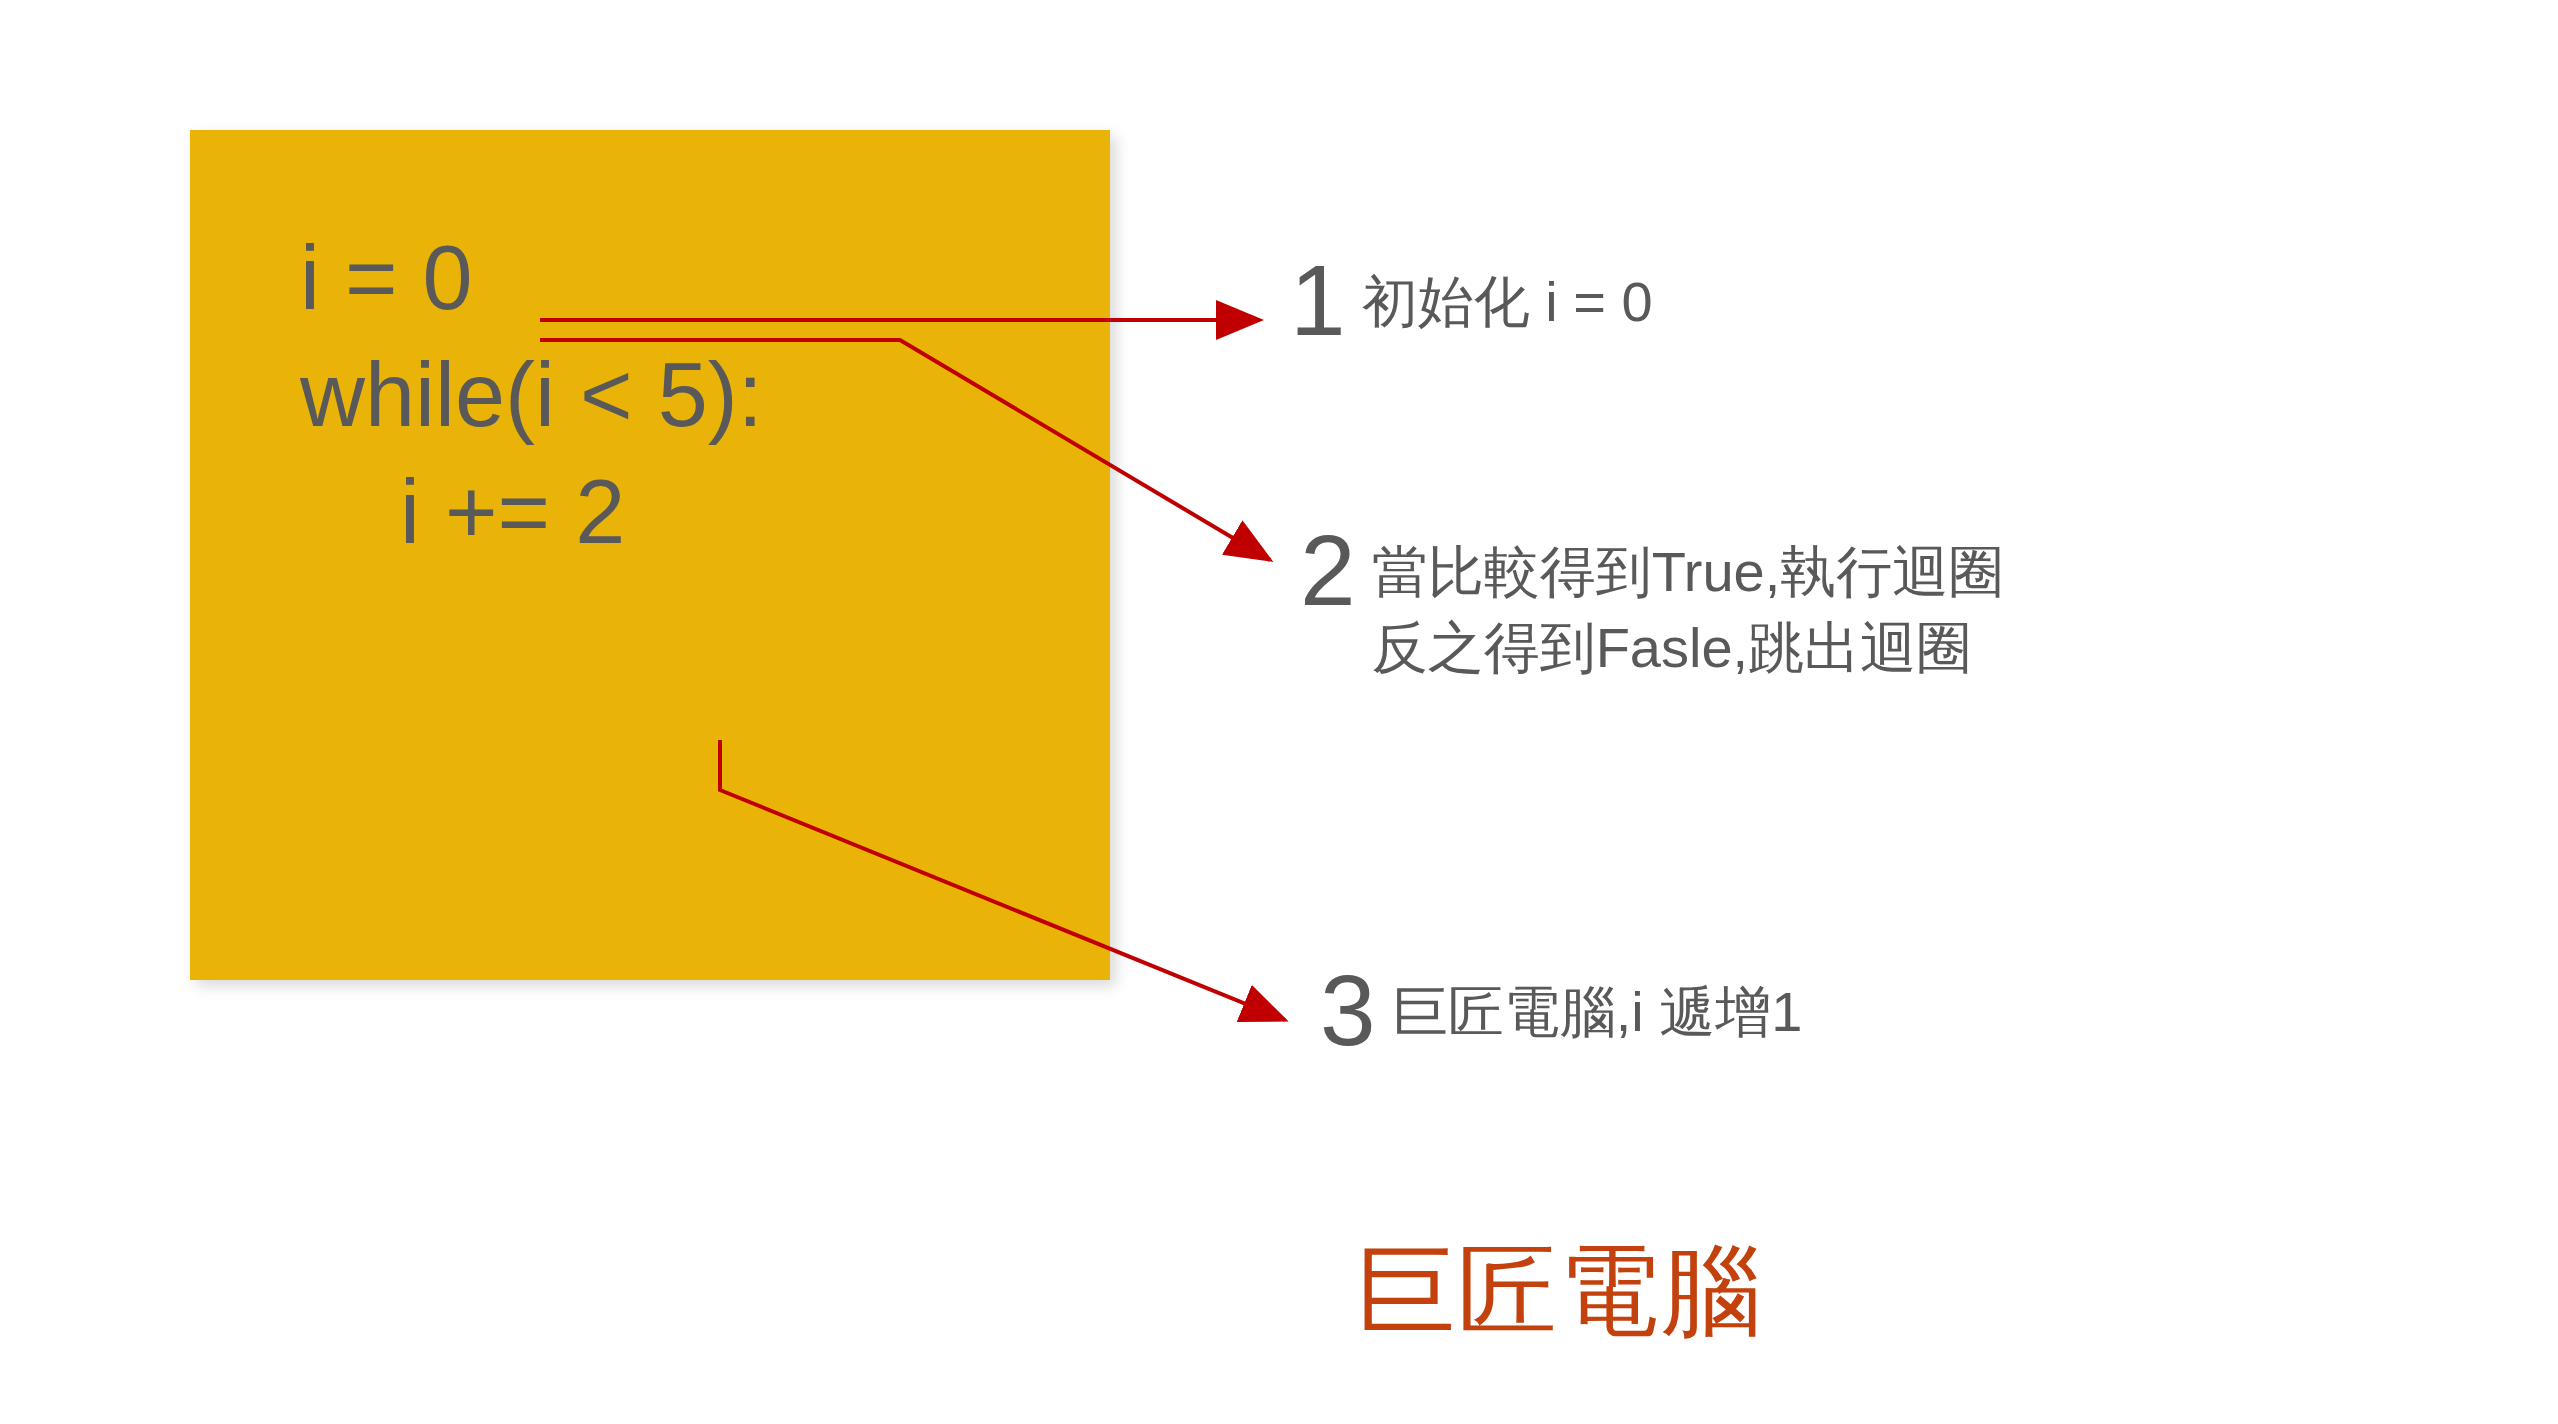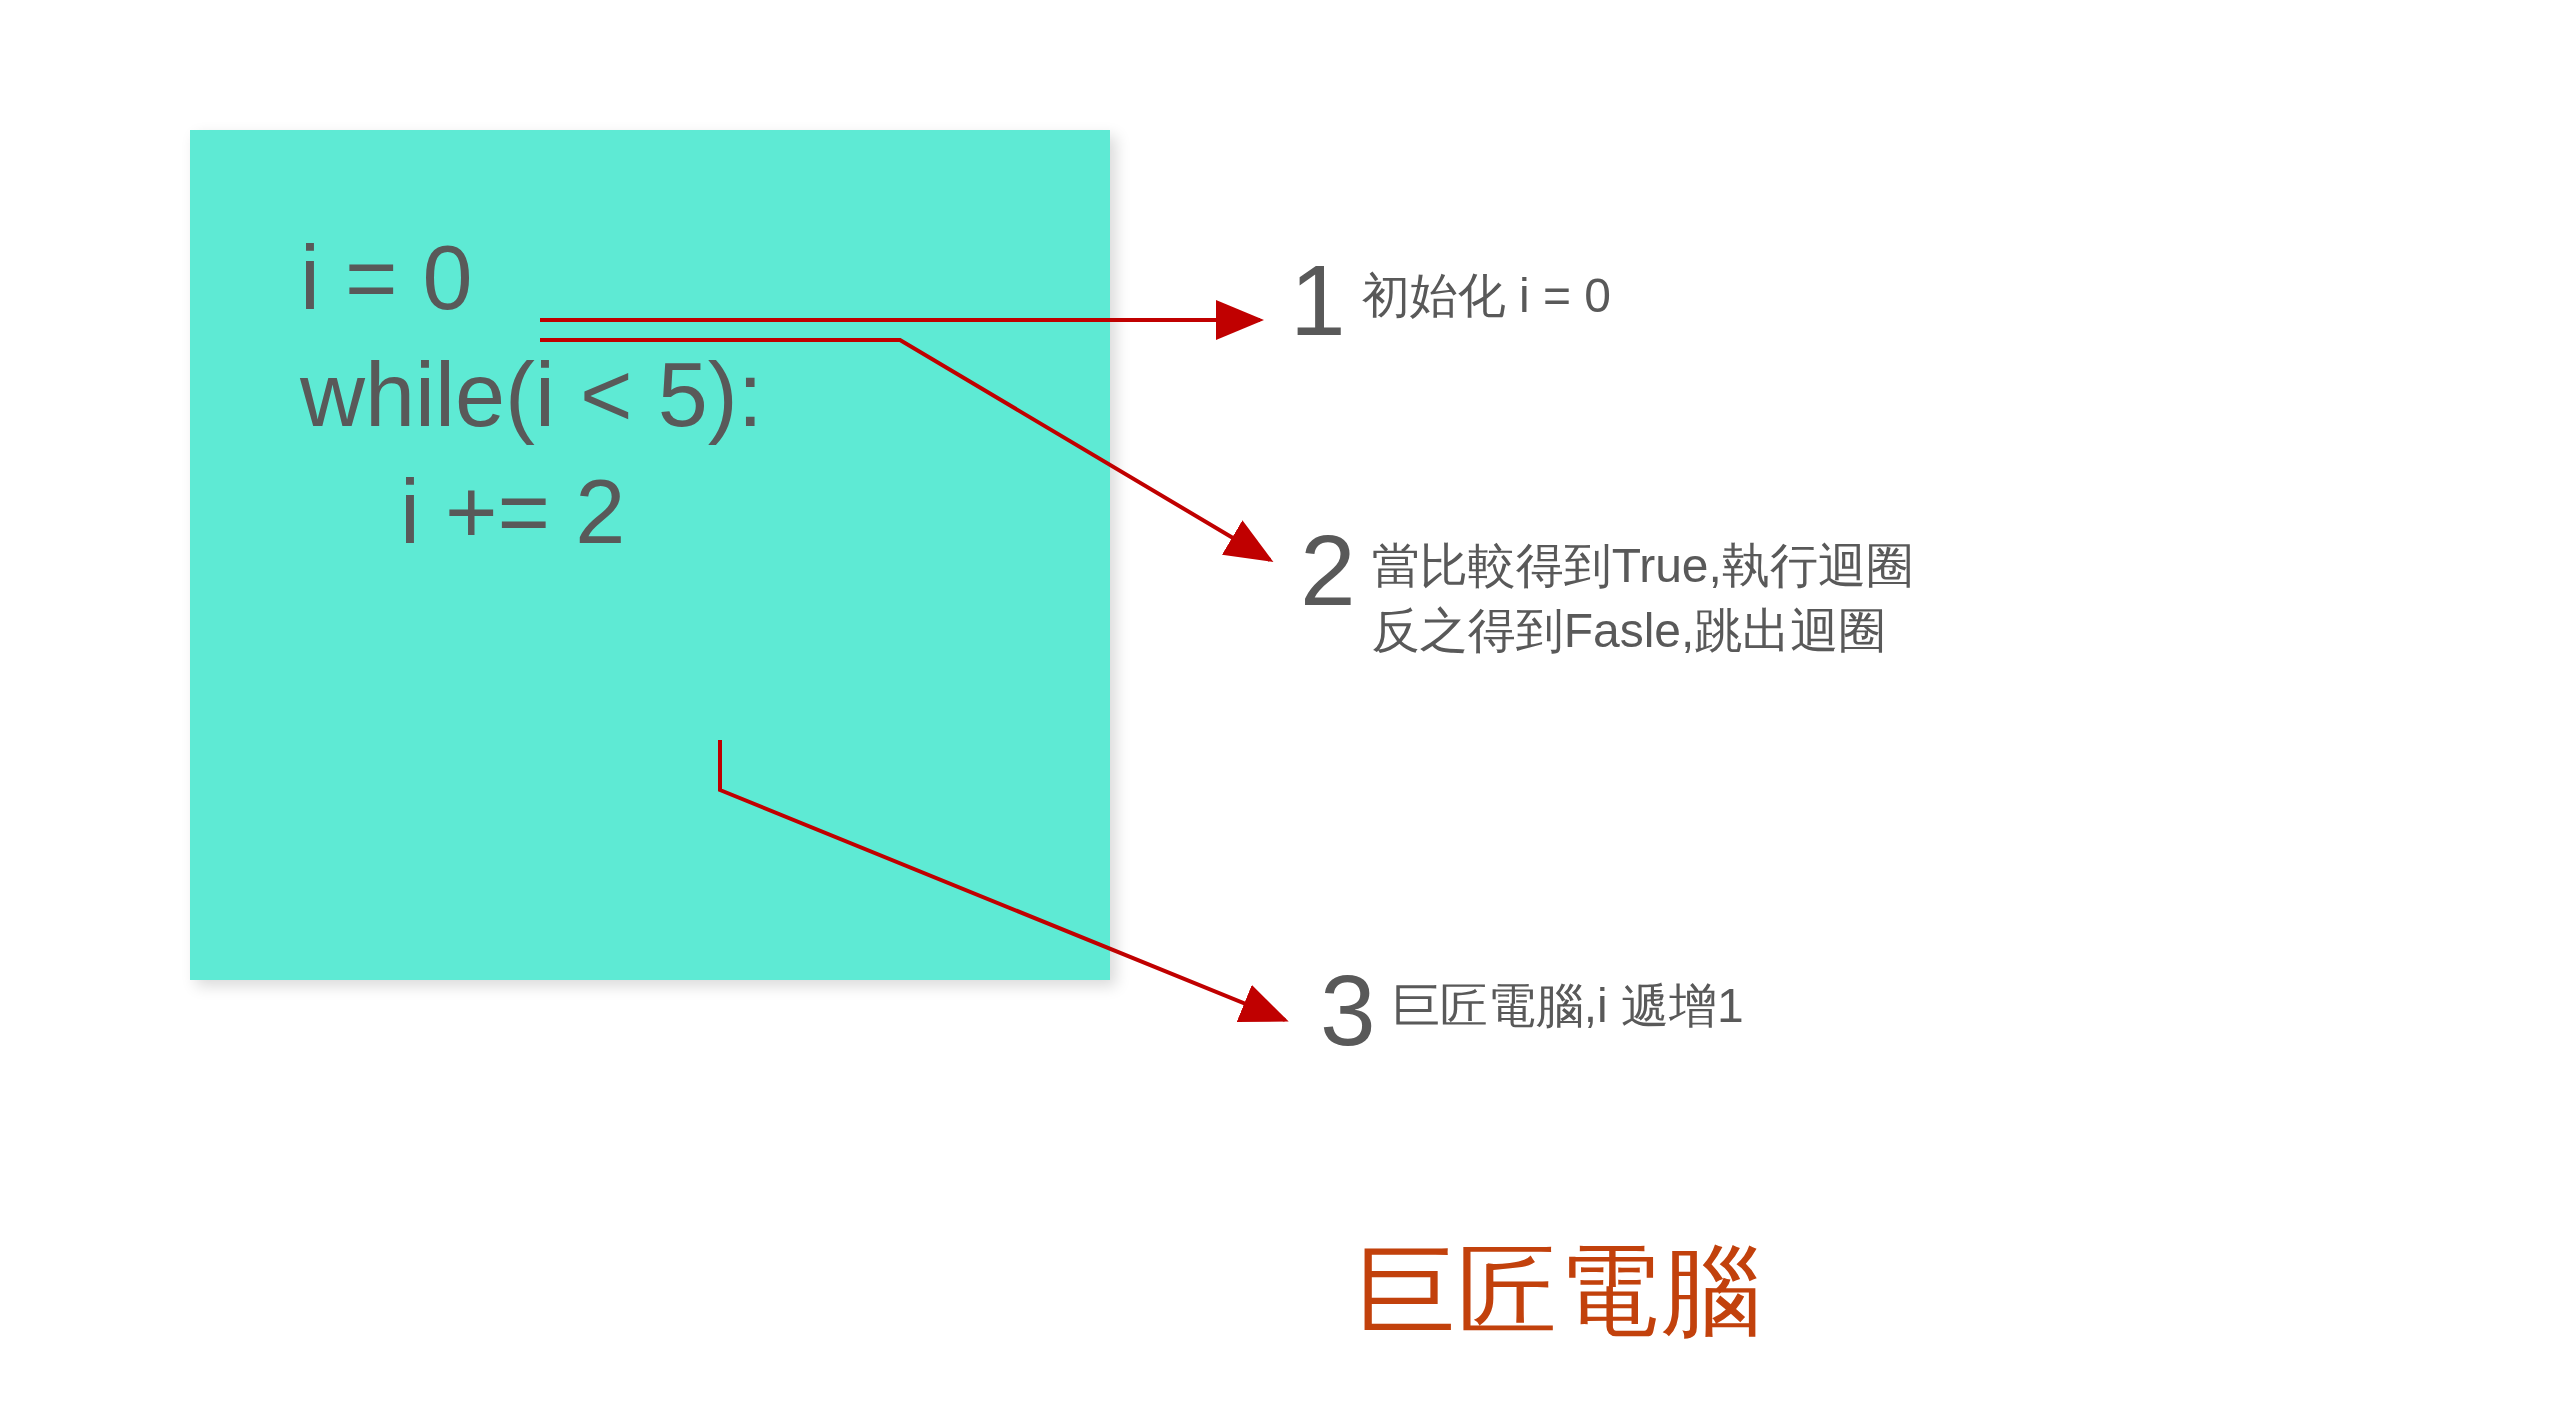--- a/index.html
+++ b/index.html
@@ -10,21 +10,21 @@
     font-family: Arial, "Microsoft JhengHei", "PingFang TC", sans-serif;
     position: relative;
     overflow: hidden;
   }
   .code-box {
     position: absolute;
     left: 190px;
     top: 130px;
     width: 920px;
     height: 850px;
-    background: #5eead4;
+    background: #eab308;
     box-shadow: 6px 6px 14px rgba(0,0,0,0.15);
     padding: 90px 70px 70px 110px;
   }
   .code-line {
     font-size: 90px;
     color: #595959;
     line-height: 1.3;
     white-space: pre;
     font-family: Arial, sans-serif;
   }
@@ -35,21 +35,21 @@
     gap: 16px;
   }
   .annotation .num {
     font-size: 100px;
     color: #595959;
     font-family: Arial, sans-serif;
     line-height: 1;
     font-weight: 400;
   }
   .annotation .txt {
-    font-size: 48px;
+    font-size: 56px;
     color: #595959;
     line-height: 1.35;
     padding-top: 14px;
     white-space: pre;
   }
   .watermark {
     position: absolute;
     font-size: 100px;
     color: #c2410c;
     letter-spacing: 2px;

